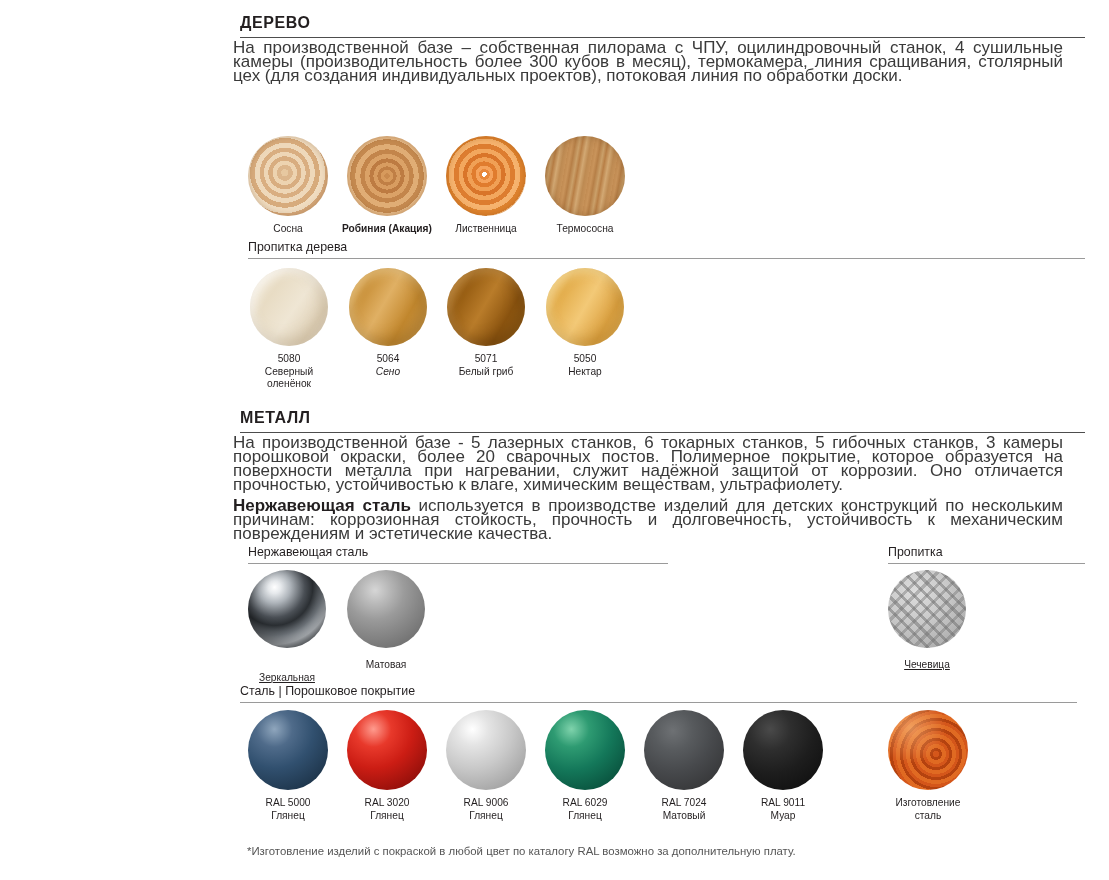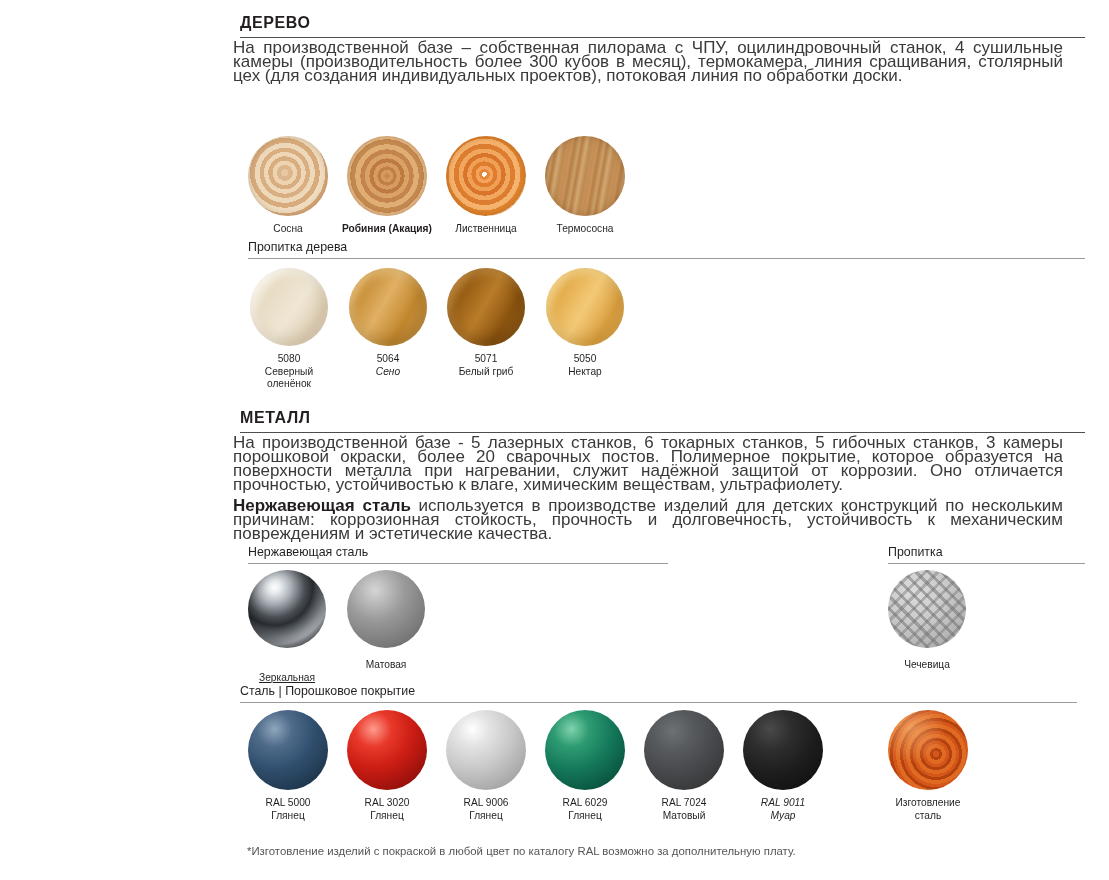--- a/index.html
+++ b/index.html
@@ -265,21 +265,21 @@
 
   <div class="swatch" style="left:246px; top:570px; width:82px;">
     <div class="sphere mirror" style="width:78px;height:78px;"></div>
     <div class="cap" style="margin-top:24px;text-decoration:underline;">Зеркальная</div>
   </div>
   <div class="swatch" style="left:345px; top:570px; width:82px;">
     <div class="sphere matte" style="width:78px;height:78px;"></div>
     <div class="cap" style="margin-top:11px;">Матовая</div>
   </div>
 
-  <div class="swatch" style="left:886px; top:570px; width:82px;">
+  <div class="swatch" style="left:886px; top:570px; width:82px;text-decoration:underline;">
     <div class="sphere lentil" style="width:78px;height:78px;"></div>
     <div class="cap" style="margin-top:11px;">Чечевица</div>
   </div>
 
   <div class="subhead" style="left:240px; top:684px; width:837px;">
     <span>Сталь | Порошковое покрытие</span>
     <span class="line" style="width:837px;"></span>
   </div>
 
   <div class="swatch" style="left:246px; top:710px; width:84px;">
@@ -300,21 +300,21 @@
   <div class="swatch" style="left:543px; top:710px; width:84px;">
     <div class="sphere ral ral6029" style="width:80px;height:80px;"></div>
     <div class="cap">RAL 6029</div>
     <div class="cap" style="margin-top:0;">Глянец</div>
   </div>
   <div class="swatch" style="left:642px; top:710px; width:84px;">
     <div class="sphere ral ral7024" style="width:80px;height:80px;"></div>
     <div class="cap">RAL 7024</div>
     <div class="cap" style="margin-top:0;">Матовый</div>
   </div>
-  <div class="swatch" style="left:741px; top:710px; width:84px;font-style:italic;">
+  <div class="swatch" style="left:741px; top:710px; width:84px;">
     <div class="sphere ral ral9011" style="width:80px;height:80px;"></div>
     <div class="cap">RAL 9011</div>
     <div class="cap" style="margin-top:0;text-align:center;">Муар</div>
   </div>
 
   <div class="swatch" style="left:886px; top:710px; width:84px;">
     <div class="sphere corten" style="width:80px;height:80px;"></div>
     <div class="cap">Изготовление
 сталь</div>
   </div>

